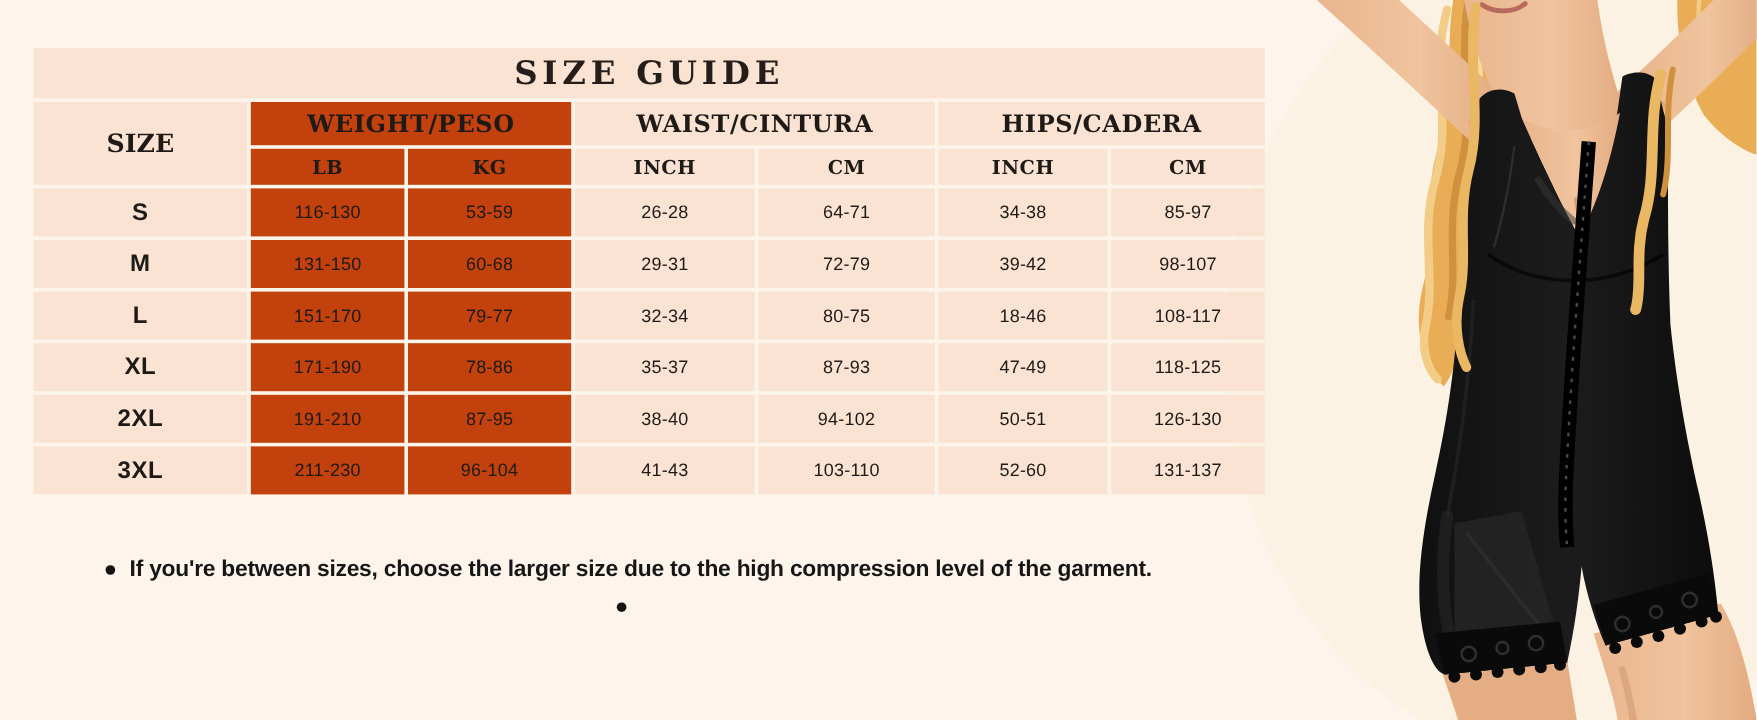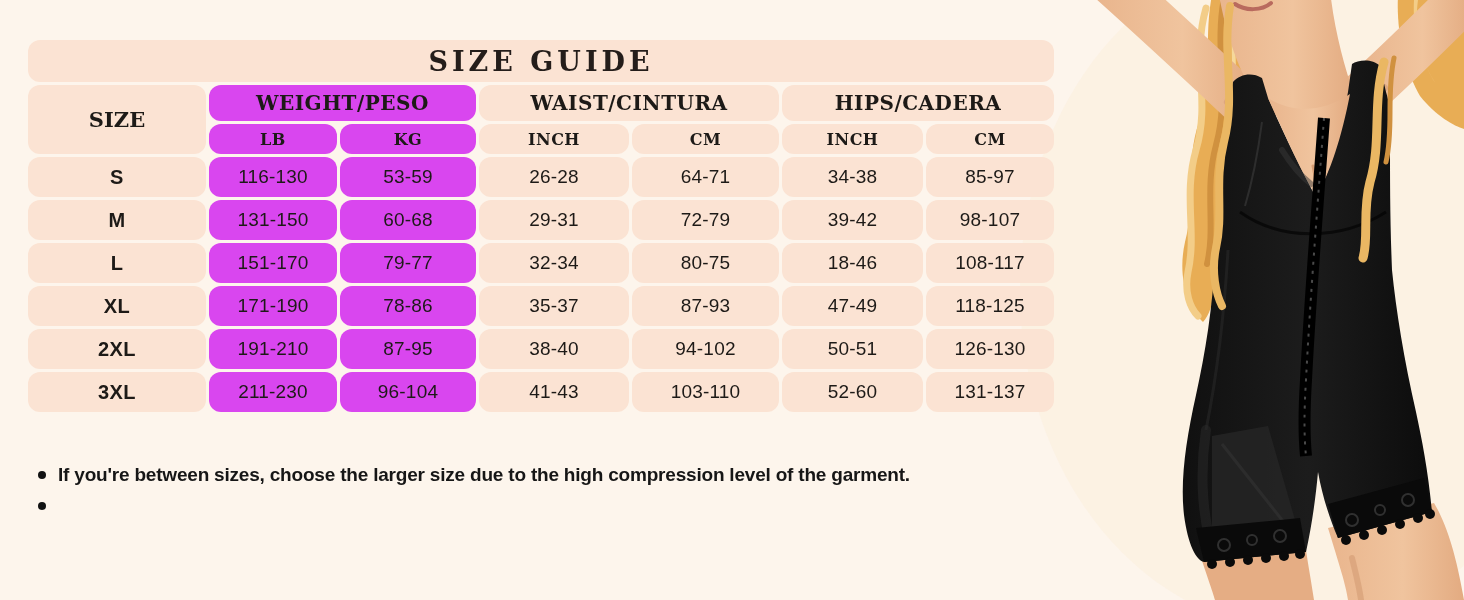--- a/index.html
+++ b/index.html
@@ -9,47 +9,47 @@
     font-family:"Liberation Sans",sans-serif;color:#1d1a17;
   }
   
   .size-table{
     position:absolute;left:28px;top:40px;width:1027px;height:372px;
     display:grid;
     grid-template-columns:178px 128px 136px 150px 147px 141px 128px;
     grid-template-rows:42px 36px 30px repeat(6,1fr);
     gap:3px;
   }
-  .c{background:#fbe3d3;display:flex;align-items:center;justify-content:center;border-radius:12px;}
-  .hl{background:#d946ef;}
+  .c{background:#fbe3d3;display:flex;align-items:center;justify-content:center;}
+  .hl{background:#c2410c;}
   .title{
     grid-column:1/-1;grid-row:1;
     font-family:"DejaVu Serif","Liberation Serif",serif;font-weight:700;
     font-size:27px;letter-spacing:4px;color:#241d1a;
   }
   .corner{
     grid-column:1;grid-row:2/span 2;
     font-family:"DejaVu Serif","Liberation Serif",serif;font-weight:700;font-size:21px;
   }
   .ghead{
     font-family:"DejaVu Serif","Liberation Serif",serif;font-weight:700;
     font-size:20px;letter-spacing:.5px;grid-row:2;
   }
   .g1{grid-column:2/span 2;} .g2{grid-column:4/span 2;} .g3{grid-column:6/span 2;}
   .shead{
     font-family:"DejaVu Serif","Liberation Serif",serif;font-weight:700;
     font-size:16px;grid-row:3;letter-spacing:.5px;
   }
   .sizelbl{font-weight:700;font-size:20px;letter-spacing:.5px;}
-  .val{font-size:19px;letter-spacing:.2px;}
+  .val{font-size:15px;letter-spacing:.2px;}
   .row{display:contents;}
   
   .tips{position:absolute;left:30px;top:448px;width:980px;}
   .tips-heading{font-size:23px;font-weight:700;color:#141414;letter-spacing:-.2px;}
-  .tip{display:flex;align-items:center;margin-top:16px;font-size:19px;font-weight:700;letter-spacing:-.2px;color:#161616;}
+  .tip{display:flex;align-items:center;margin-top:16px;font-size:19px;font-weight:700;letter-spacing:-.2px;color:#161616;justify-content:center;}
   .bullet{width:8px;height:8px;border-radius:50%;background:#121212;margin:0 12px 0 8px;flex:0 0 auto;}
   
   .model{position:absolute;right:0;top:0;width:464px;height:600px;}
 </style>
 </head>
 <body>
 
 <div class="stage">
 
   <svg class="model" viewBox="0 0 464 600" aria-hidden="true">

